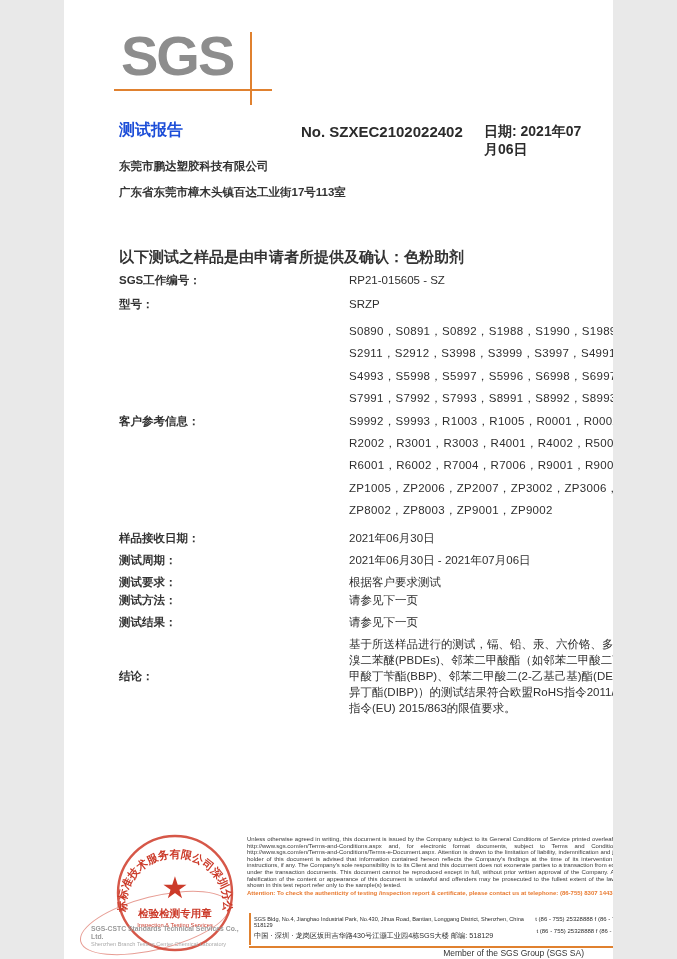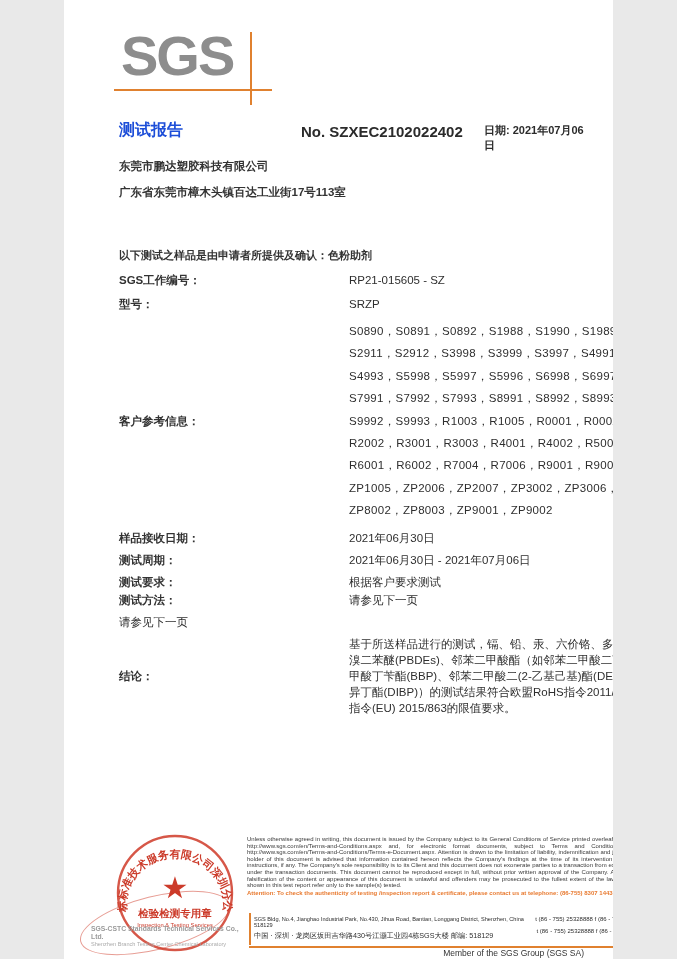--- a/index.html
+++ b/index.html
@@ -14,26 +14,26 @@
   .logo-text{
     font-size:56px;font-weight:700;color:#8d8d8d;letter-spacing:-2px;
     line-height:60px;
   }
   .logo-hline{position:absolute;left:50px;top:89px;width:158px;height:2px;background:#e0812f;}
   .logo-vline{position:absolute;left:186px;top:32px;width:2px;height:73px;background:#e0812f;}
   
   .header-row{position:absolute;left:55px;top:120px;right:25px;height:20px;}
   .report-title{position:absolute;left:0;top:0;font-size:16px;font-weight:700;color:#1d4ed8;}
   .report-no{position:absolute;left:182px;top:3px;font-size:15px;font-weight:600;}
-  .report-date{position:absolute;left:365px;top:3px;font-size:11px;font-weight:600;}
+  .report-date{position:absolute;left:365px;top:3px;font-size:14px;font-weight:600;}
   .report-page{position:absolute;left:500px;top:3px;font-size:15px;font-weight:600;}
   
   .applicant{position:absolute;left:55px;top:153px;font-size:11.5px;line-height:26px;font-weight:600;color:#333;}
   
-  .sample-statement{position:absolute;left:55px;top:248px;font-size:11px;font-weight:600;color:#333;}
+  .sample-statement{position:absolute;left:55px;top:248px;font-size:15px;font-weight:600;color:#333;}
   
   .fields{position:absolute;left:55px;top:272px;width:597px;font-size:11.5px;}
   .frow{display:flex;align-items:center;gap:48px;}
   .flabel{width:182px;flex:none;font-weight:600;color:#333;line-height:16px;}
   .fvalue{flex:1;line-height:16px;color:#2e2e2e;}
   .frow{margin-bottom:8px;}
   .frow.tight{margin-bottom:2px;}
   .frow.mid{margin-bottom:6px;}
   .codes .fvalue{white-space:pre-line;line-height:22.4px;letter-spacing:.3px;}
   .conclusion .fvalue{line-height:16px;max-width:412px;}
@@ -120,20 +120,21 @@
     </div>
     <div class="frow tight">
       <div class="flabel">测试要求：</div>
       <div class="fvalue">根据客户要求测试</div>
     </div>
     <div class="frow mid">
       <div class="flabel">测试方法：</div>
       <div class="fvalue">请参见下一页</div>
     </div>
     <div class="frow mid">
+      <div class="flabel">测试结果：</div>
       <div class="fvalue">请参见下一页</div>
     </div>
     <div class="frow conclusion">
       <div class="flabel">结论：</div>
       <div class="fvalue">基于所送样品进行的测试，镉、铅、汞、六价铬、多溴联苯(PBBs)、多溴二苯醚(PBDEs)、邻苯二甲酸酯（如邻苯二甲酸二丁酯 (DBP)、邻苯二甲酸丁苄酯(BBP)、邻苯二甲酸二(2-乙基己基)酯(DEHP)和邻苯二甲酸二异丁酯(DIBP)）的测试结果符合欧盟RoHS指令2011/65/EU附录II的修正指令(EU) 2015/863的限值要求。</div>
     </div>
   </div>
 
   <svg class="stamp" viewBox="0 0 122 122" overflow="visible">
     <circle cx="61" cy="61" r="57" fill="none" stroke="rgba(207,57,40,.85)" stroke-width="2.4"></circle>

